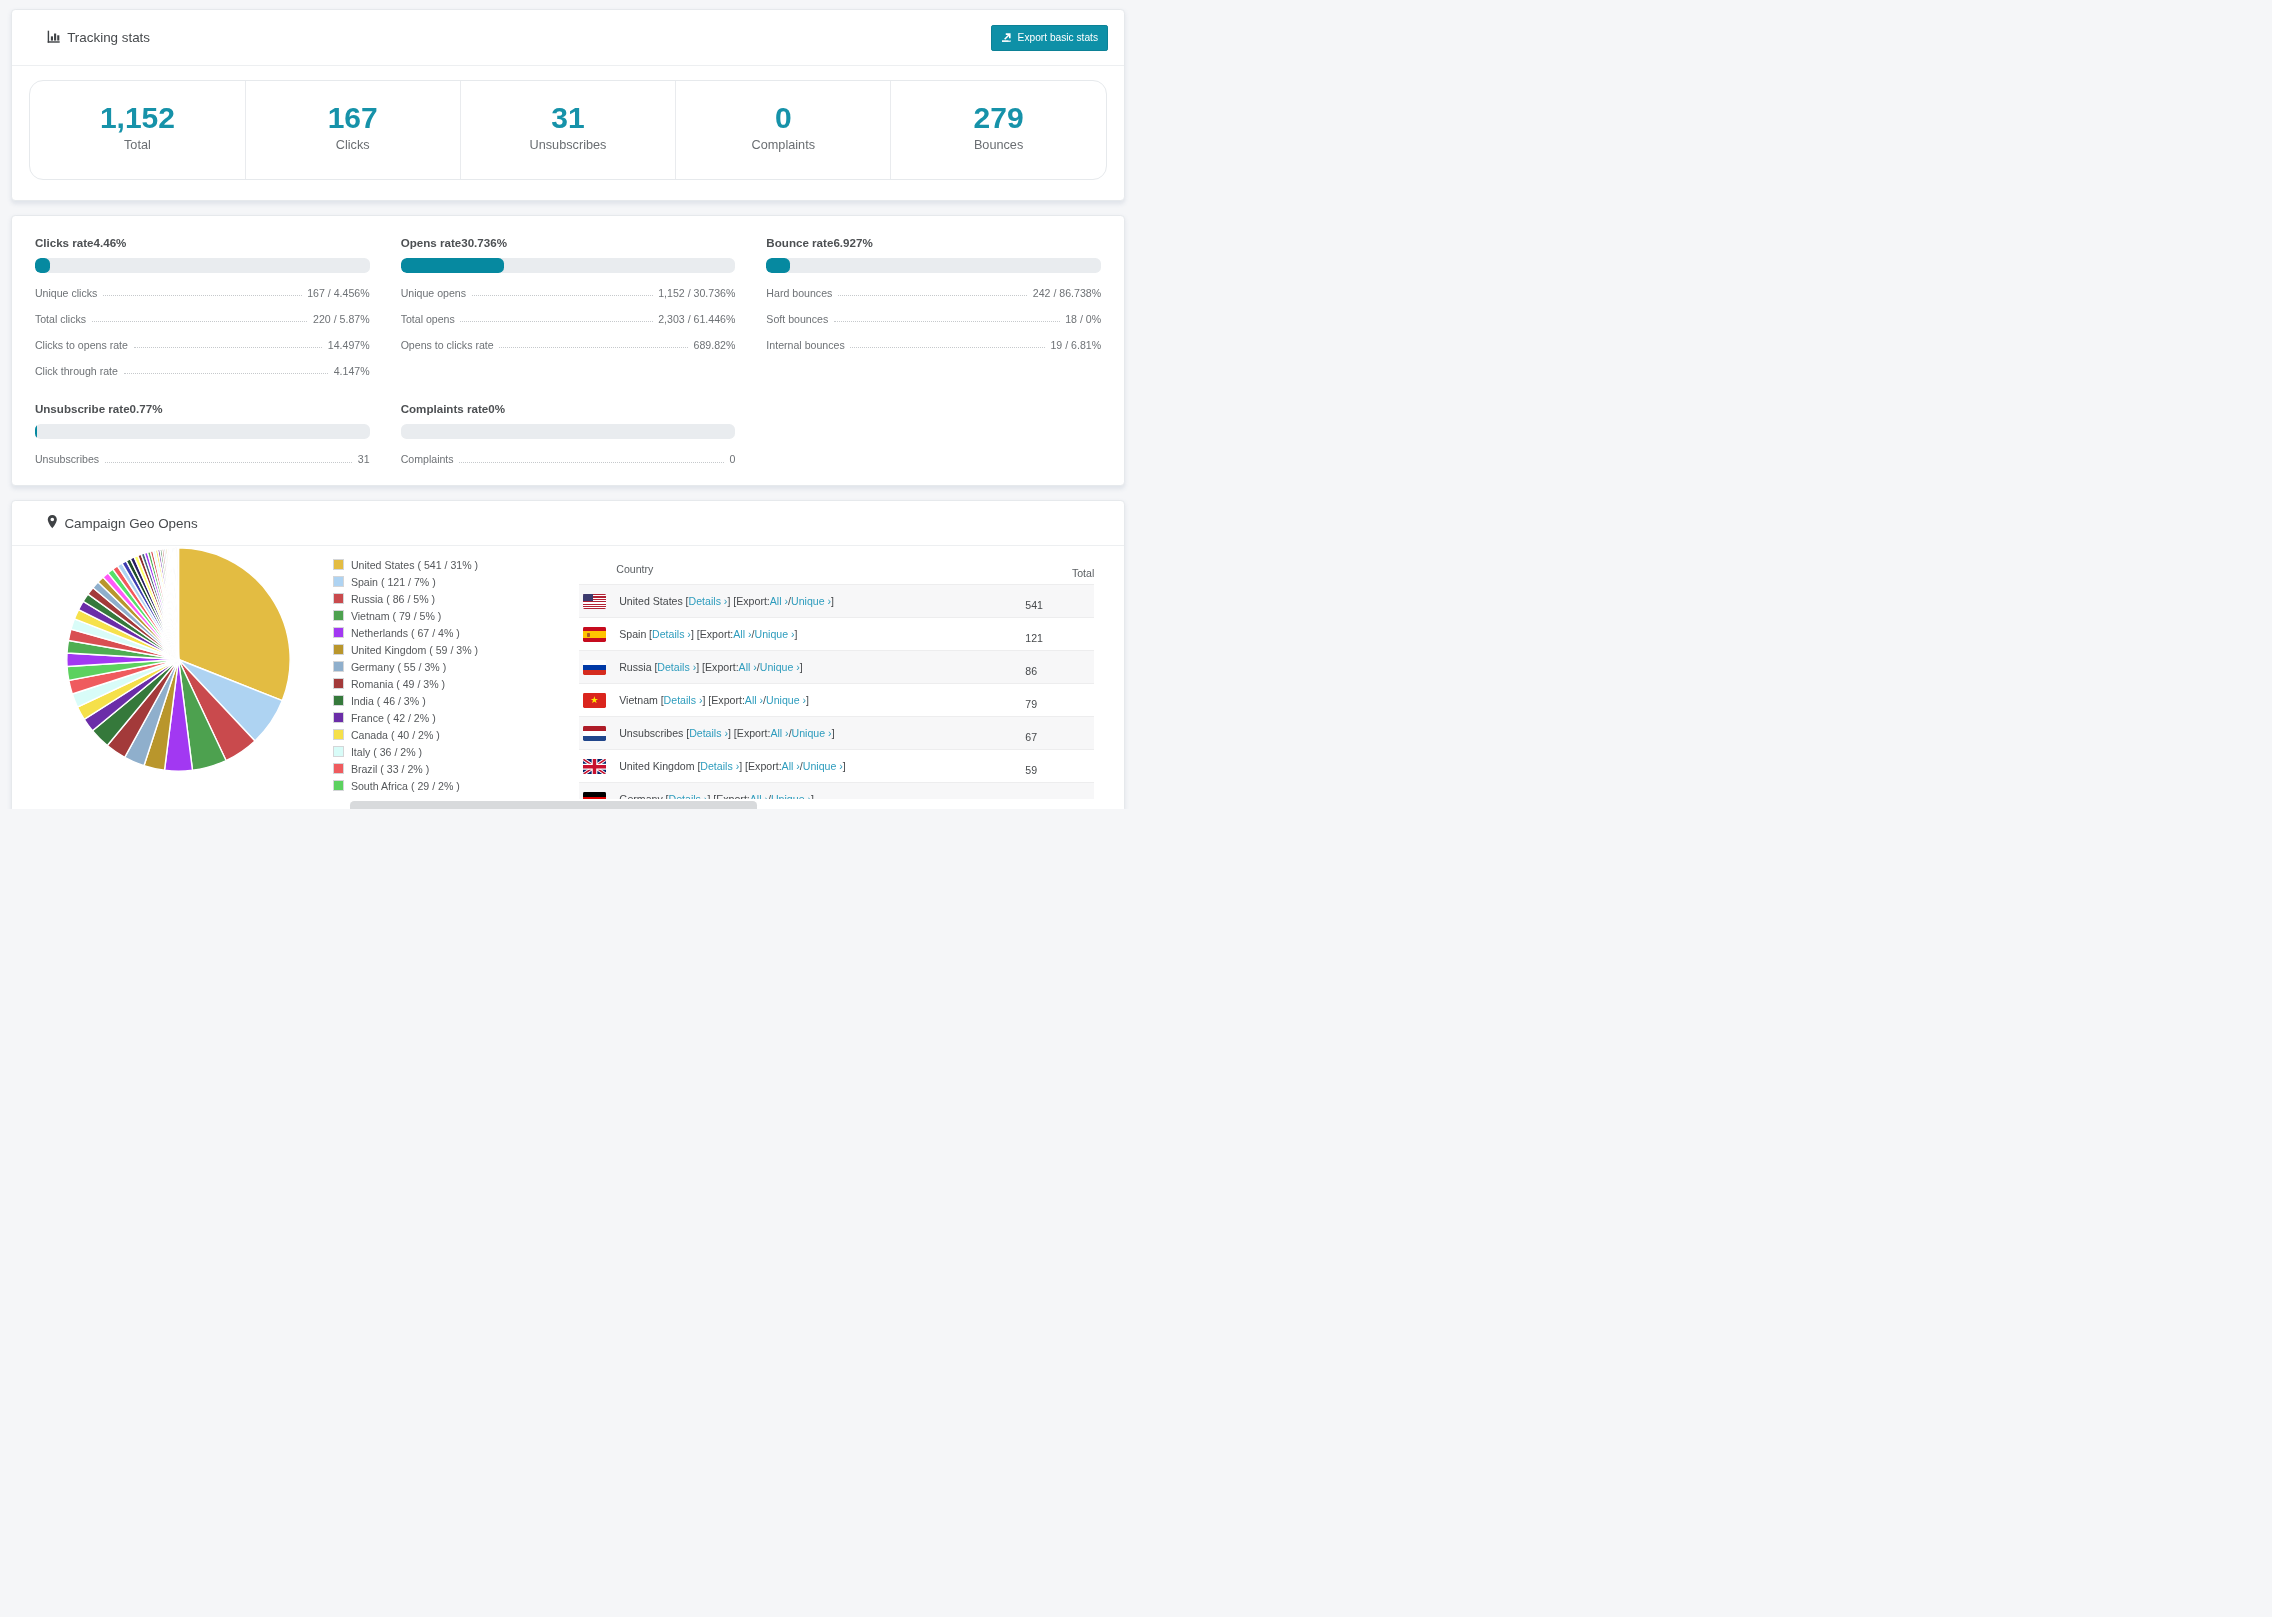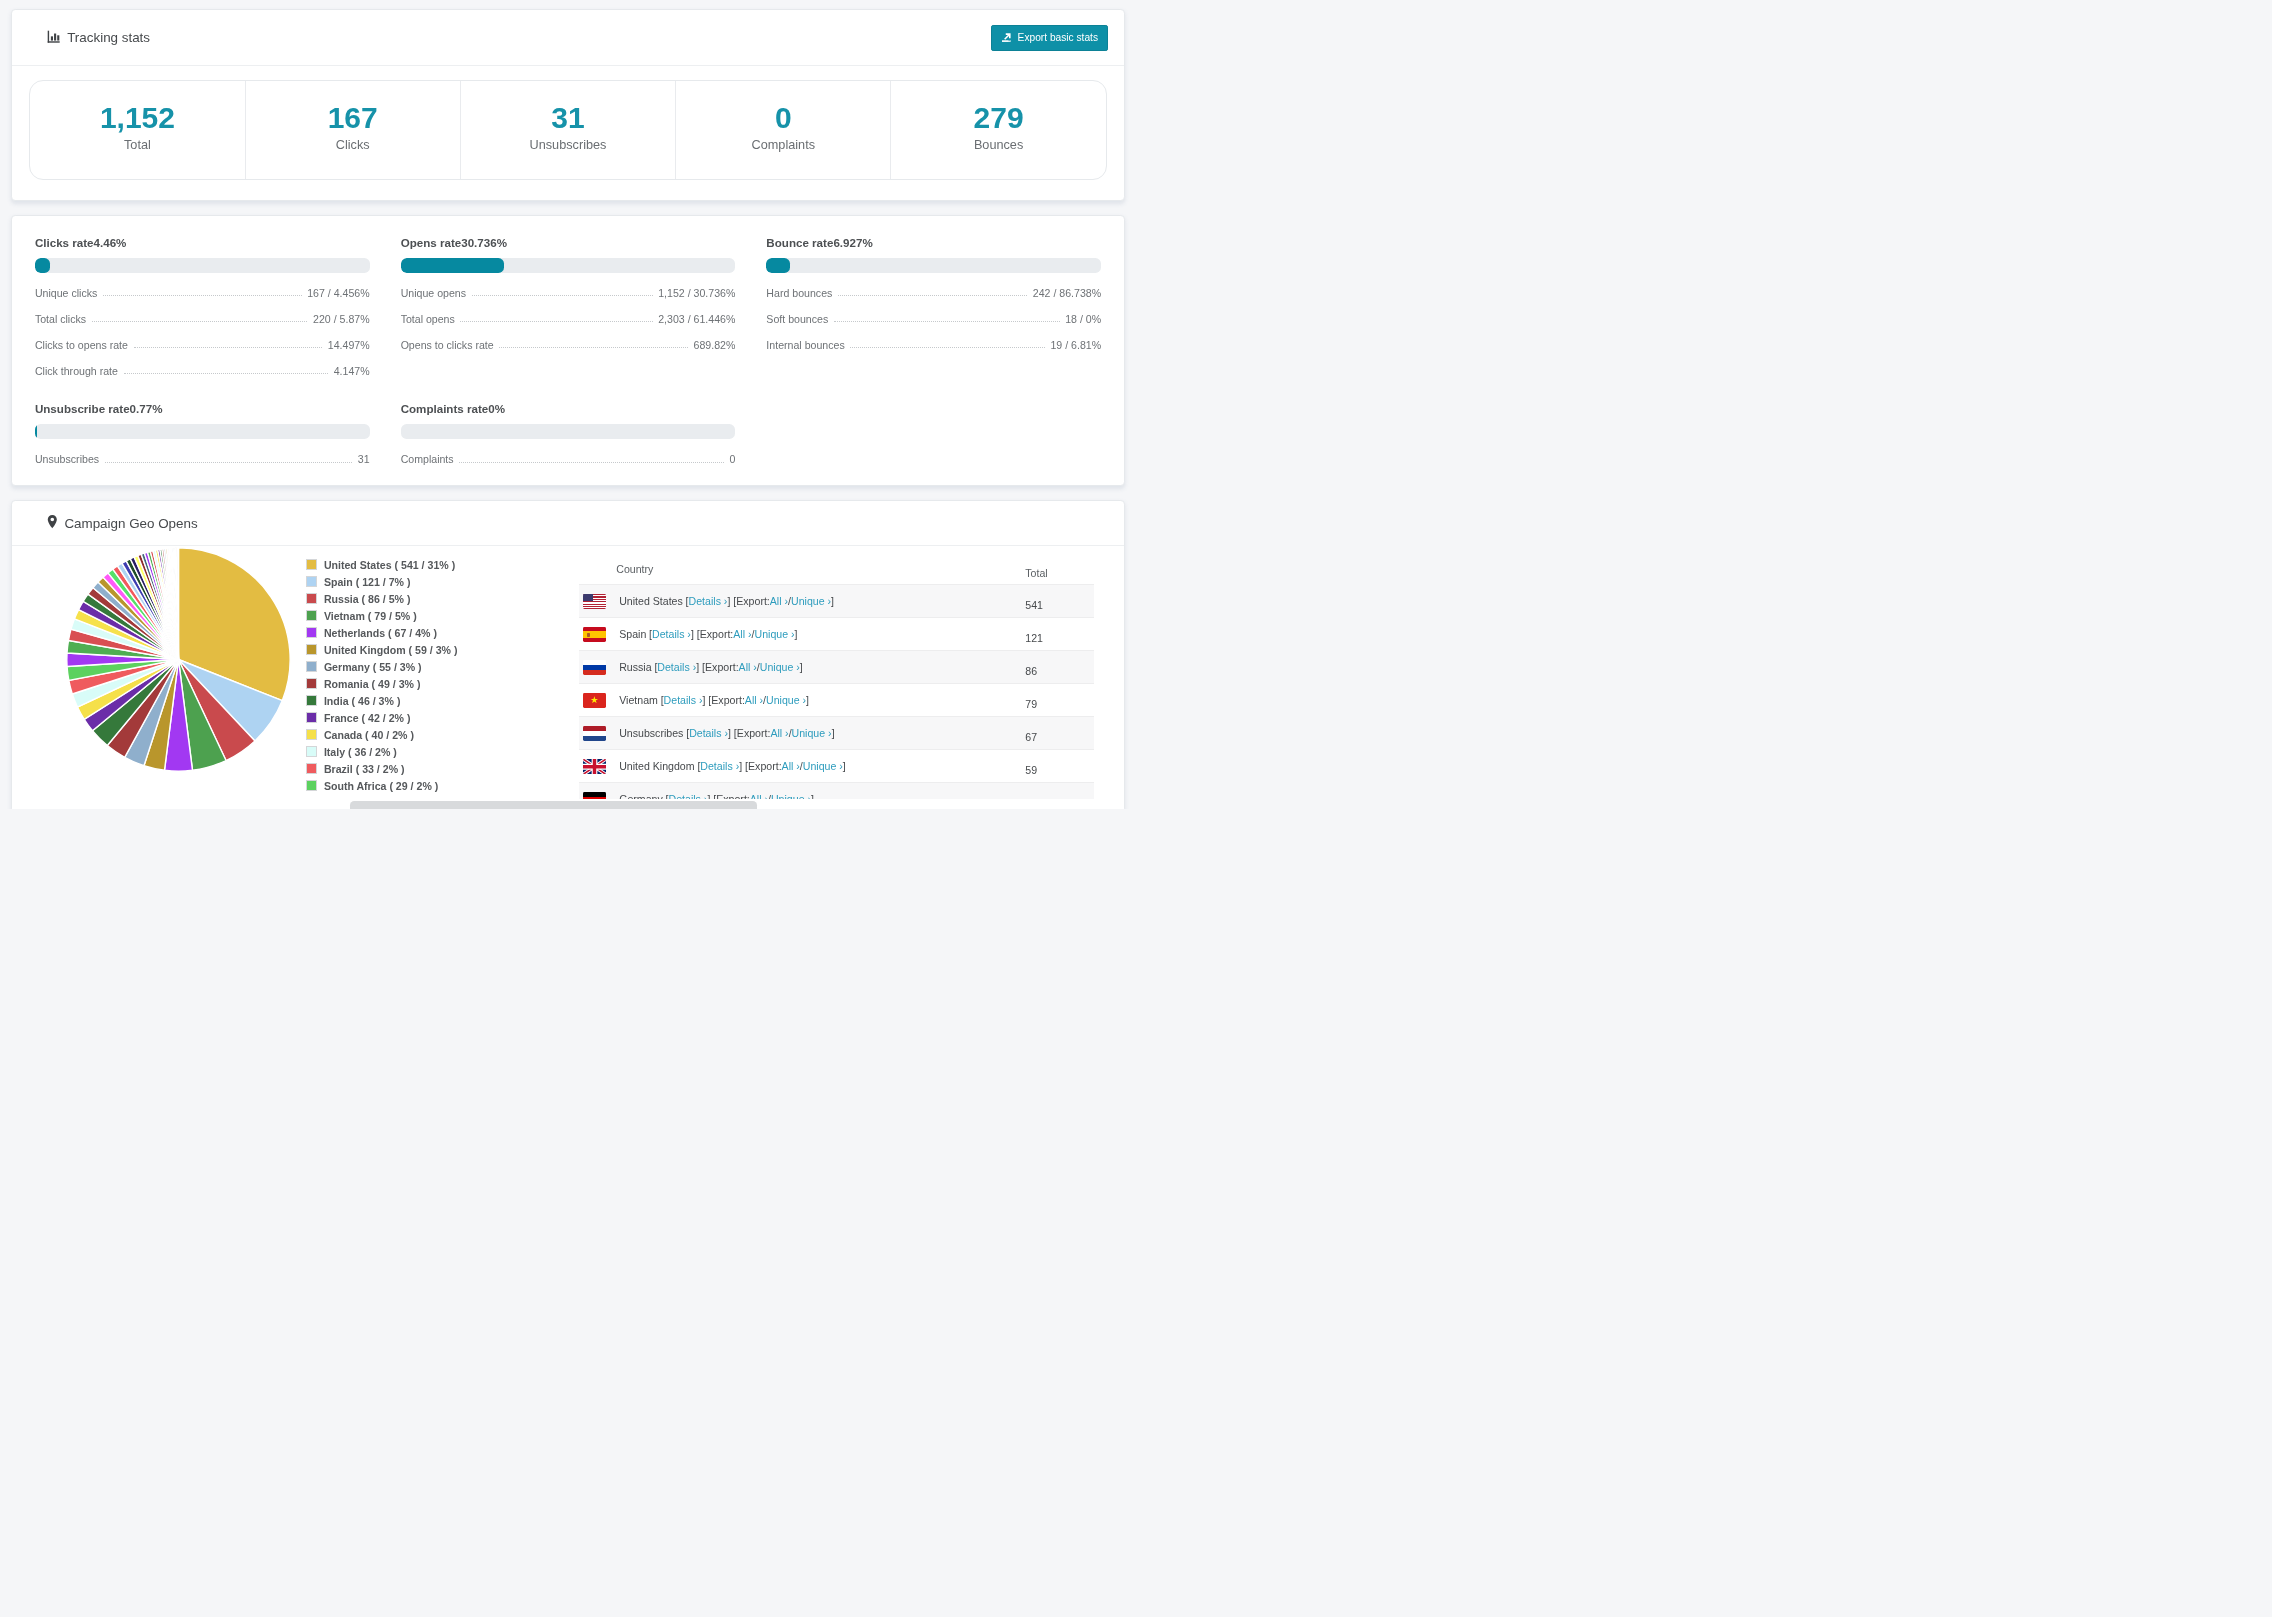--- a/index.html
+++ b/index.html
@@ -30,27 +30,27 @@
   .rate-value{font-size:11.6px;font-weight:700;color:#4d5053;}
   .bar{height:15px;background:#e9ecef;border-radius:5.6px;overflow:hidden;}
   .bar-fill{height:100%;background:#0689a0;border-radius:5.6px;}
   .rrow{display:flex;align-items:flex-end;margin-top:14px;font-size:10.6px;color:#6e7276;}
   .rlabel,.rvalue{white-space:nowrap;}
   .leader{flex:1;border-bottom:1.4px dotted #c6c9cc;margin:0 5.6px 2.8px 5.6px;}
   
   #card-geo{margin-top:13.4px;height:311px;overflow:hidden;}
   #geo-content{position:absolute;left:0;right:0;top:44px;bottom:0;}
   #pie-wrap{position:absolute;left:52px;top:0px;width:229px;height:229px;}
-  #legend{position:absolute;left:294px;top:14px;font-weight:bold;}
+  #legend{position:absolute;left:321px;top:14px;}
   .legend-item{display:flex;align-items:center;margin-bottom:5px;cursor:pointer;}
   .chip{width:9.2px;height:9.2px;border:1.4px solid #d4d6d8;margin-right:6.4px;flex:none;}
   .legend-text{font-size:10.6px;color:#55585b;}
   
   #geo-table{position:absolute;left:567px;top:8.5px;width:515px;height:246px;overflow:hidden;}
-  .thead{display:flex;align-items:center;height:31px;font-size:10.6px;color:#5c6064;}
+  .thead{display:flex;align-items:center;height:31px;font-size:10.6px;color:#5c6064;text-align:right;}
   .trow{display:flex;align-items:center;height:32px;border-top:0.7px solid #ededee;font-size:10.6px;color:#46494c;}
   .trow.alt{background:#f7f7f8;}
   .col-country{flex:1;display:flex;align-items:center;}
   .col-total{width:69px;flex:none;margin-top:8px;}
   .thead .col-country{padding-left:37px;}
   .flag{width:23px;height:15.5px;border-radius:1.4px;position:relative;overflow:hidden;
     display:inline-block;margin:0 13.4px 0 3.5px;flex:none;background:#ddd;}
   .flag svg{display:block;width:100%;height:100%;}
   .tlink{color:#2d9cbd;cursor:pointer;text-decoration:none;}
   .bracket{color:#46494c;}

